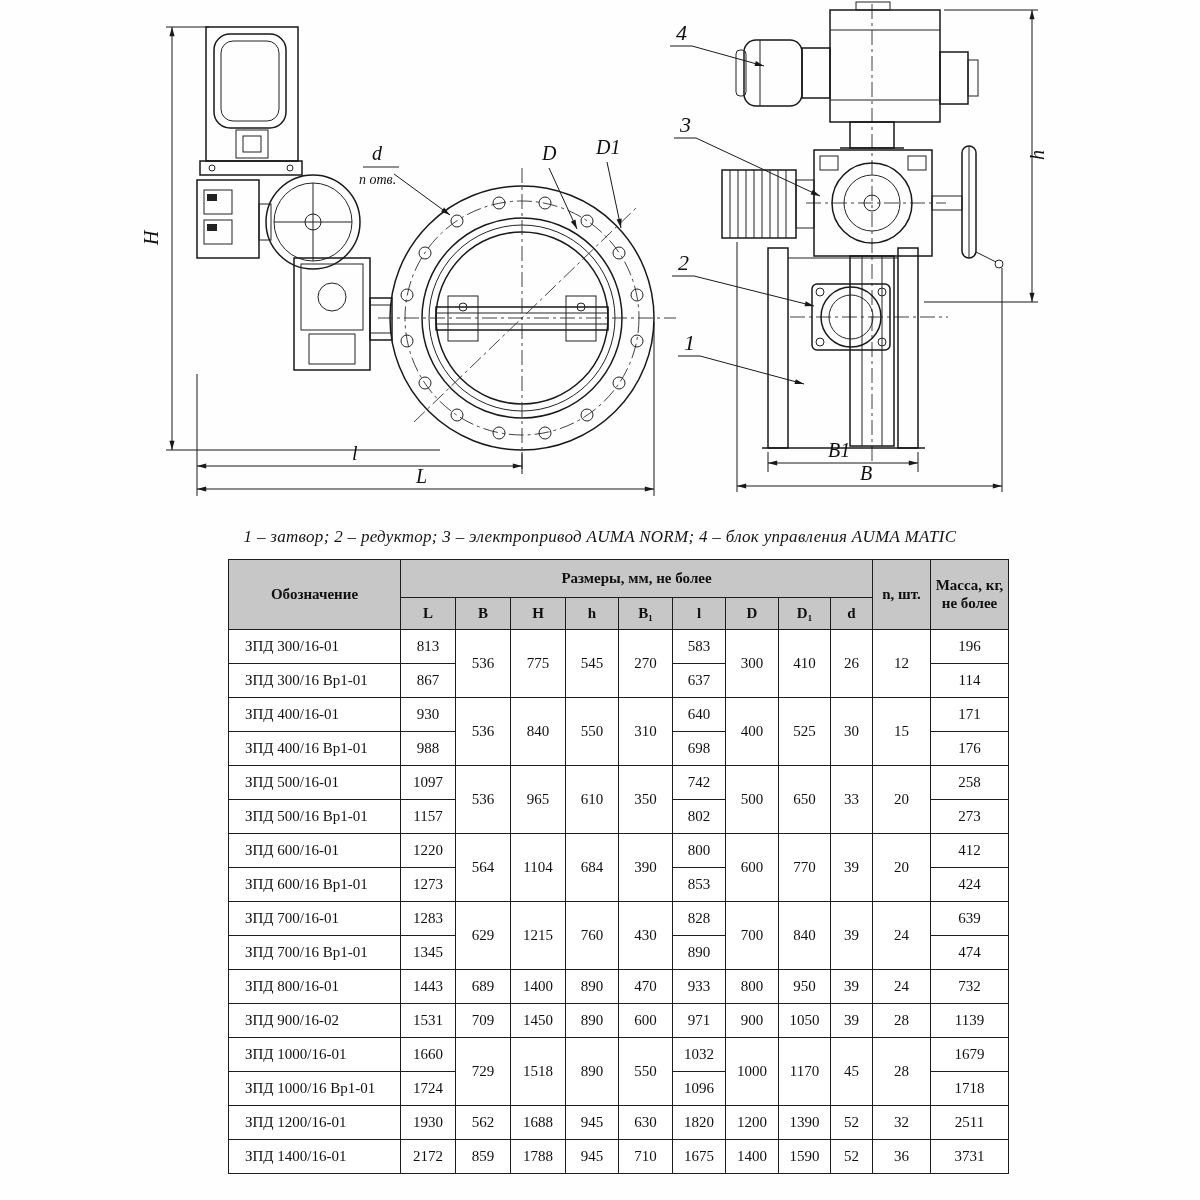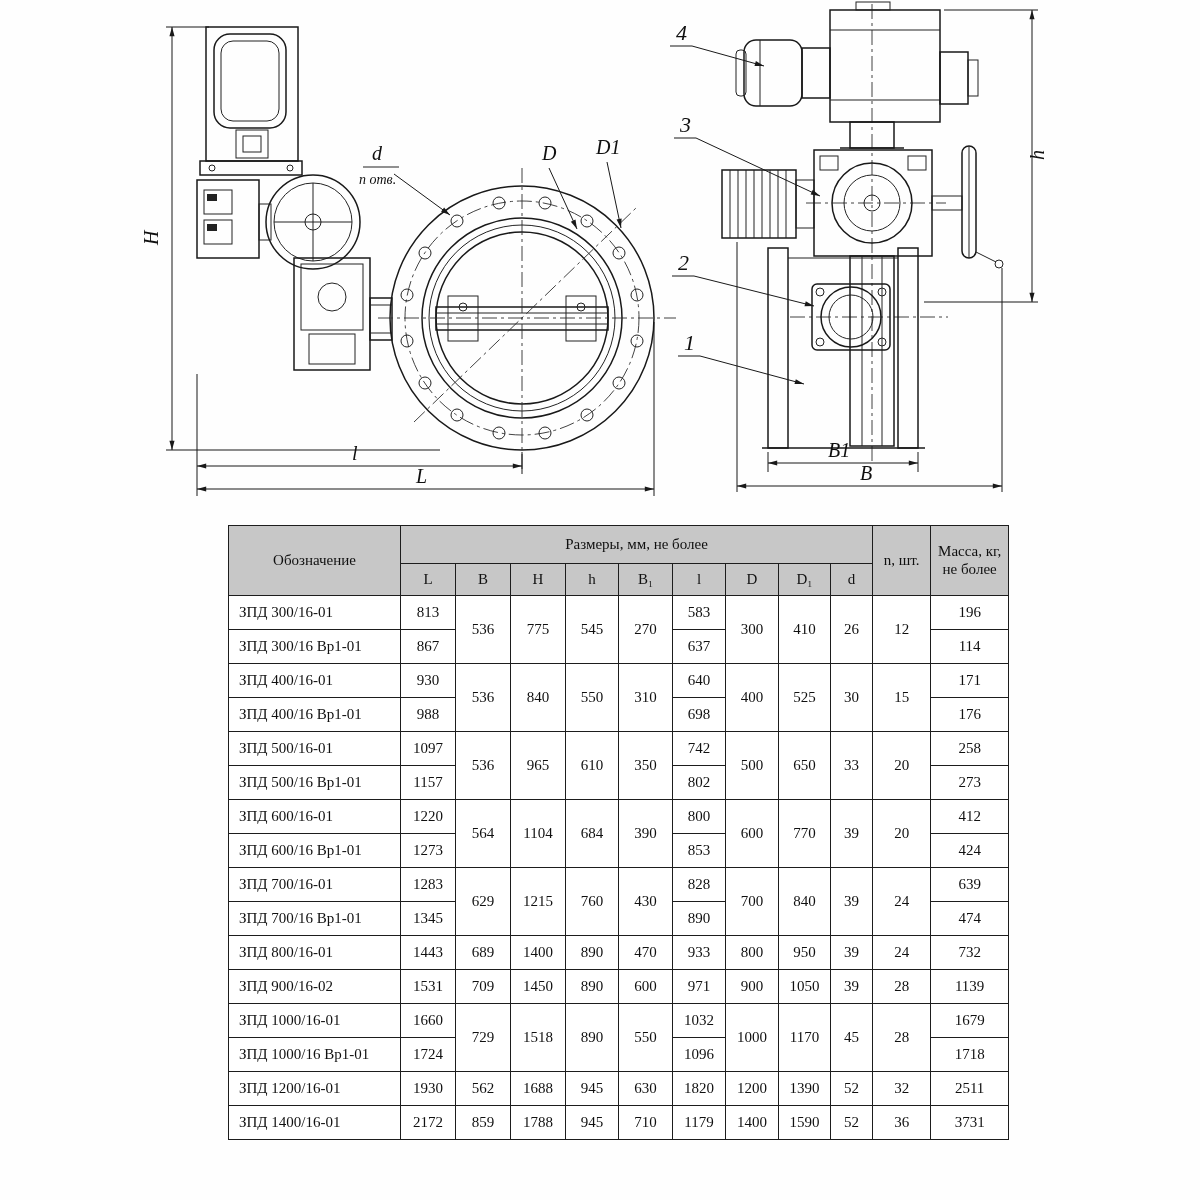--- a/index.html
+++ b/index.html
@@ -28,23 +28,23 @@
   table.dims {
     border-collapse:collapse; table-layout:fixed;
     margin-left:228px; width:780px;
     font-family:"Liberation Serif","DejaVu Serif",serif;
   }
   .dims th, .dims td {
     border:1.6px solid #1d1d1d; text-align:center; vertical-align:middle;
     padding:1px 3px; font-size:15px; box-sizing:border-box; height:34px;
     background:#fff; color:#101010; line-height:1.15;
   }
-  .dims thead th { background:#c7c7c7; font-weight:normal; height:32px; }
+  .dims thead th { background:#c7c7c7; font-weight:bold; height:32px; }
   .dims thead tr:first-child th { height:38px; }
-  .dims td.name { text-align:left; padding-left:10px; white-space:nowrap; }
+  .dims td.name { text-align:left; padding-left:16px; white-space:nowrap; }
 </style>
 </head>
 <body>
 
 <div class="page">
 
   <div class="drawing">
     <svg width="1200" height="525" viewBox="0 0 1200 525">
       <defs>
         <marker id="arw" viewBox="0 0 12 12" refX="11" refY="6" markerWidth="11" markerHeight="11" orient="auto-start-reverse">
@@ -265,20 +265,21 @@
         <g>
           <line class="d" x1="737" y1="242" x2="737" y2="492"></line>
           <line class="d" x1="1002" y1="268" x2="1002" y2="492"></line>
           <line class="d" x1="737" y1="486" x2="1002" y2="486" marker-start="url(#arw)" marker-end="url(#arw)"></line>
           <text class="lab" x="860" y="480">B</text>
         </g>
       </g>
     </svg>
   </div>
 
+  <div class="caption">1 – затвор; 2 – редуктор; 3 – электропривод AUMA NORM; 4 – блок управления AUMA MATIC</div>
 
   <table class="dims">
     <colgroup>
       <col style="width:172px">
         <col style="width:55px">
         <col style="width:55px">
         <col style="width:55px">
       <col style="width:53px">
         <col style="width:54px">
         <col style="width:53px">
@@ -470,21 +471,21 @@
           <td>32</td>
           <td>2511</td>
         </tr>
         <tr>
           <td class="name">ЗПД 1400/16-01</td>
           <td>2172</td>
           <td>859</td>
           <td>1788</td>
           <td>945</td>
           <td>710</td>
-          <td>1179</td>
+          <td>1675</td>
           <td>1400</td>
           <td>1590</td>
           <td>52</td>
           <td>36</td>
           <td>3731</td>
         </tr>
       </tbody>
   </table>
 
 </div>

